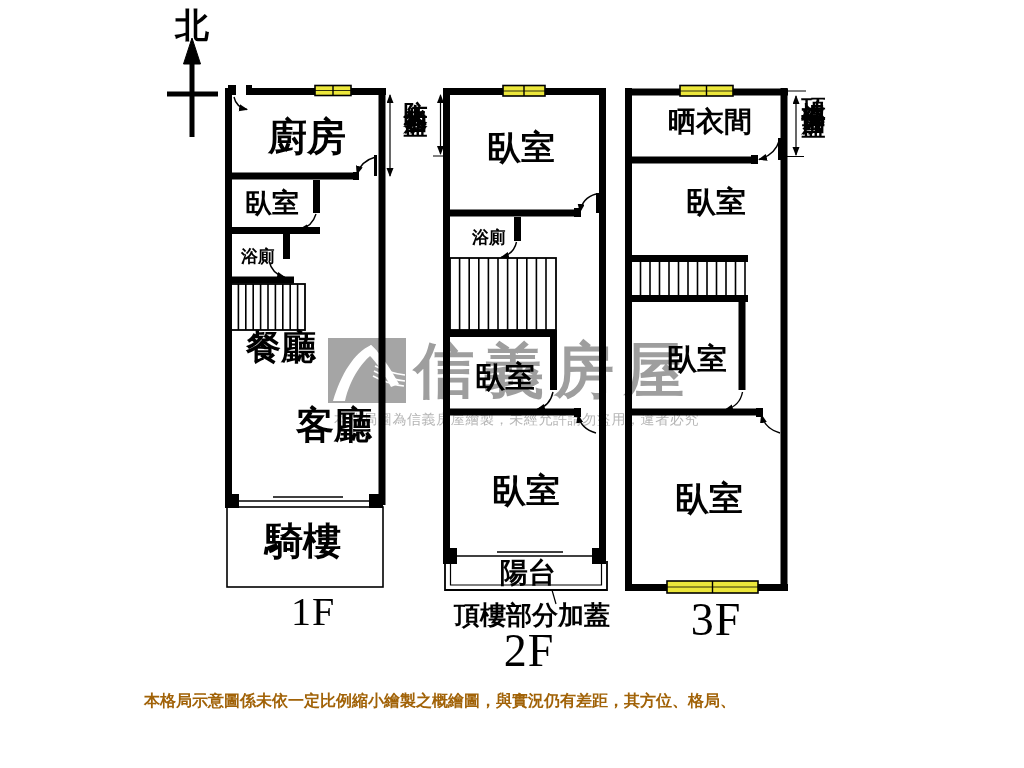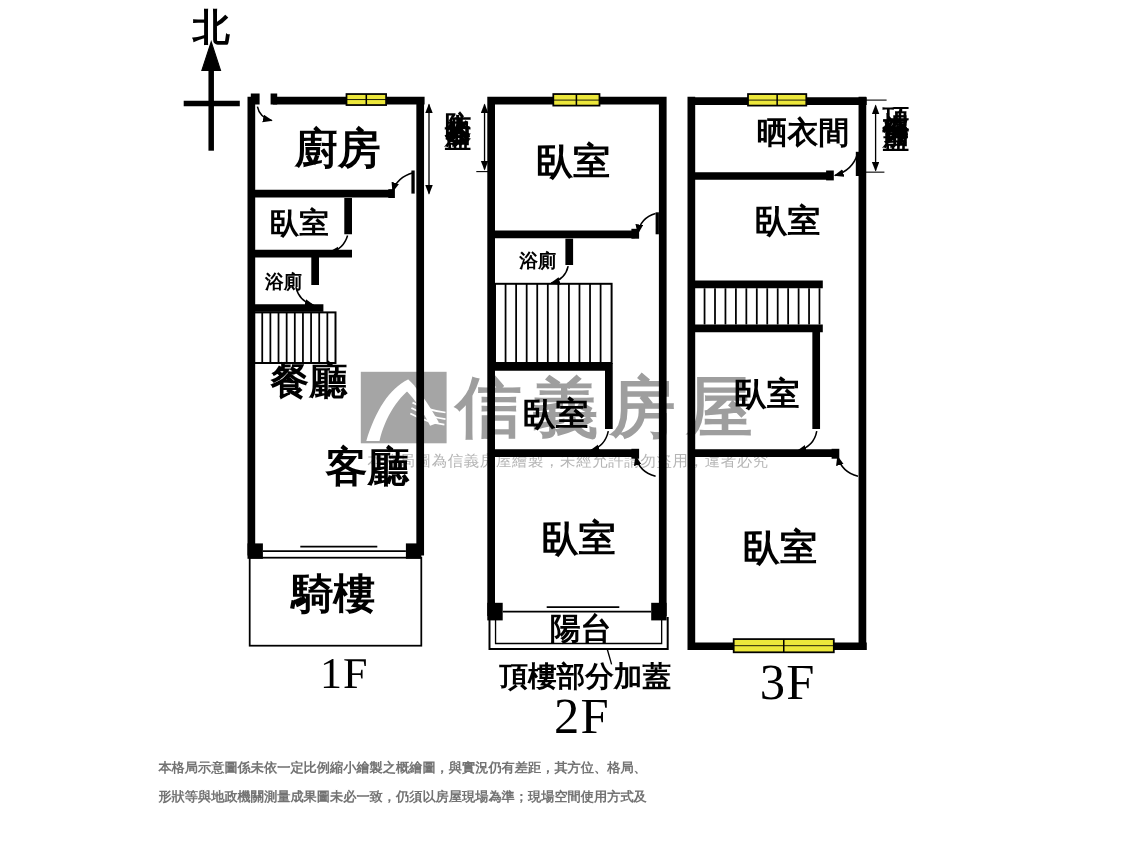--- a/index.html
+++ b/index.html
@@ -7,21 +7,21 @@
          font-family:"Liberation Serif","DejaVu Serif",serif;}
   #plan-svg{position:absolute;left:0;top:0;z-index:2;pointer-events:none;}
   .lbl{position:absolute;transform:translate(-50%,-50%);color:#000;font-weight:600;
        white-space:nowrap;z-index:3;line-height:1;}
   .floor-label{font-weight:400;letter-spacing:1px;}
   .vtext{position:absolute;writing-mode:vertical-rl;text-orientation:upright;
          color:#000;font-weight:600;z-index:3;letter-spacing:3px;line-height:1.1;}
   .wm{position:absolute;z-index:1;white-space:nowrap;}
   #wm-brand{font-weight:700;line-height:1.05;}
   #wm-notice{font-weight:400;}
-  .disc{position:absolute;left:144px;width:780px;color:#737373;font-size:12px;
+  .disc{position:absolute;left:144px;width:780px;color:#a16207;font-size:16px;
         font-weight:700;white-space:nowrap;z-index:3;line-height:1.25;}
 </style>
 </head>
 <body>
 
 <div id="stage">
 
   <div id="wm-brand" class="wm" style="left:414px;top:340px;font-size:60px;letter-spacing:10px;color:#9e9e9e;">信義房屋</div>
   <div id="wm-notice" class="wm" style="left:334px;top:411px;font-size:14px;letter-spacing:0.6px;color:#b5b5b5;">本格局圖為信義房屋繪製，未經允許請勿盜用，違者必究</div>
 
@@ -166,24 +166,23 @@
   <div class="vtext" style="left:402px;top:81px;font-size:24px;">防火巷加蓋</div>
 
   <div class="lbl" style="left:521px;top:148px;font-size:34px;">臥室</div>
   <div class="lbl" style="left:489px;top:237px;font-size:17px;">浴廁</div>
   <div class="lbl" style="left:505px;top:377px;font-size:30px;">臥室</div>
   <div class="lbl" style="left:526px;top:491px;font-size:34px;">臥室</div>
   <div class="lbl" style="left:528px;top:573px;font-size:28px;">陽台</div>
   <div class="lbl" style="left:532px;top:616px;font-size:26px;">頂樓部分加蓋</div>
   <div class="lbl floor-label" style="left:529px;top:651px;font-size:46px;">2F</div>
 
-  <div class="lbl" style="left:710px;top:122px;font-size:28px;margin-left:20px;">晒衣間</div>
+  <div class="lbl" style="left:710px;top:122px;font-size:28px;">晒衣間</div>
   <div class="lbl" style="left:716px;top:202px;font-size:30px;">臥室</div>
   <div class="lbl" style="left:697px;top:359px;font-size:30px;">臥室</div>
   <div class="lbl" style="left:709px;top:499px;font-size:34px;">臥室</div>
   <div class="lbl floor-label" style="left:716px;top:620px;font-size:46px;">3F</div>
 
   <div class="vtext" style="left:800px;top:79px;font-size:24px;">頂樓部分加蓋</div>
 
   <div class="disc" style="top:691px;">本格局示意圖係未依一定比例縮小繪製之概繪圖，與實況仍有差距，其方位、格局、</div>
-  <div class="disc" style="top:717px;">形狀等與地政機關測量成果圖未必一致，仍須以房屋現場為準；現場空間使用方式及</div>
 
 </div>
 
 </body></html>

